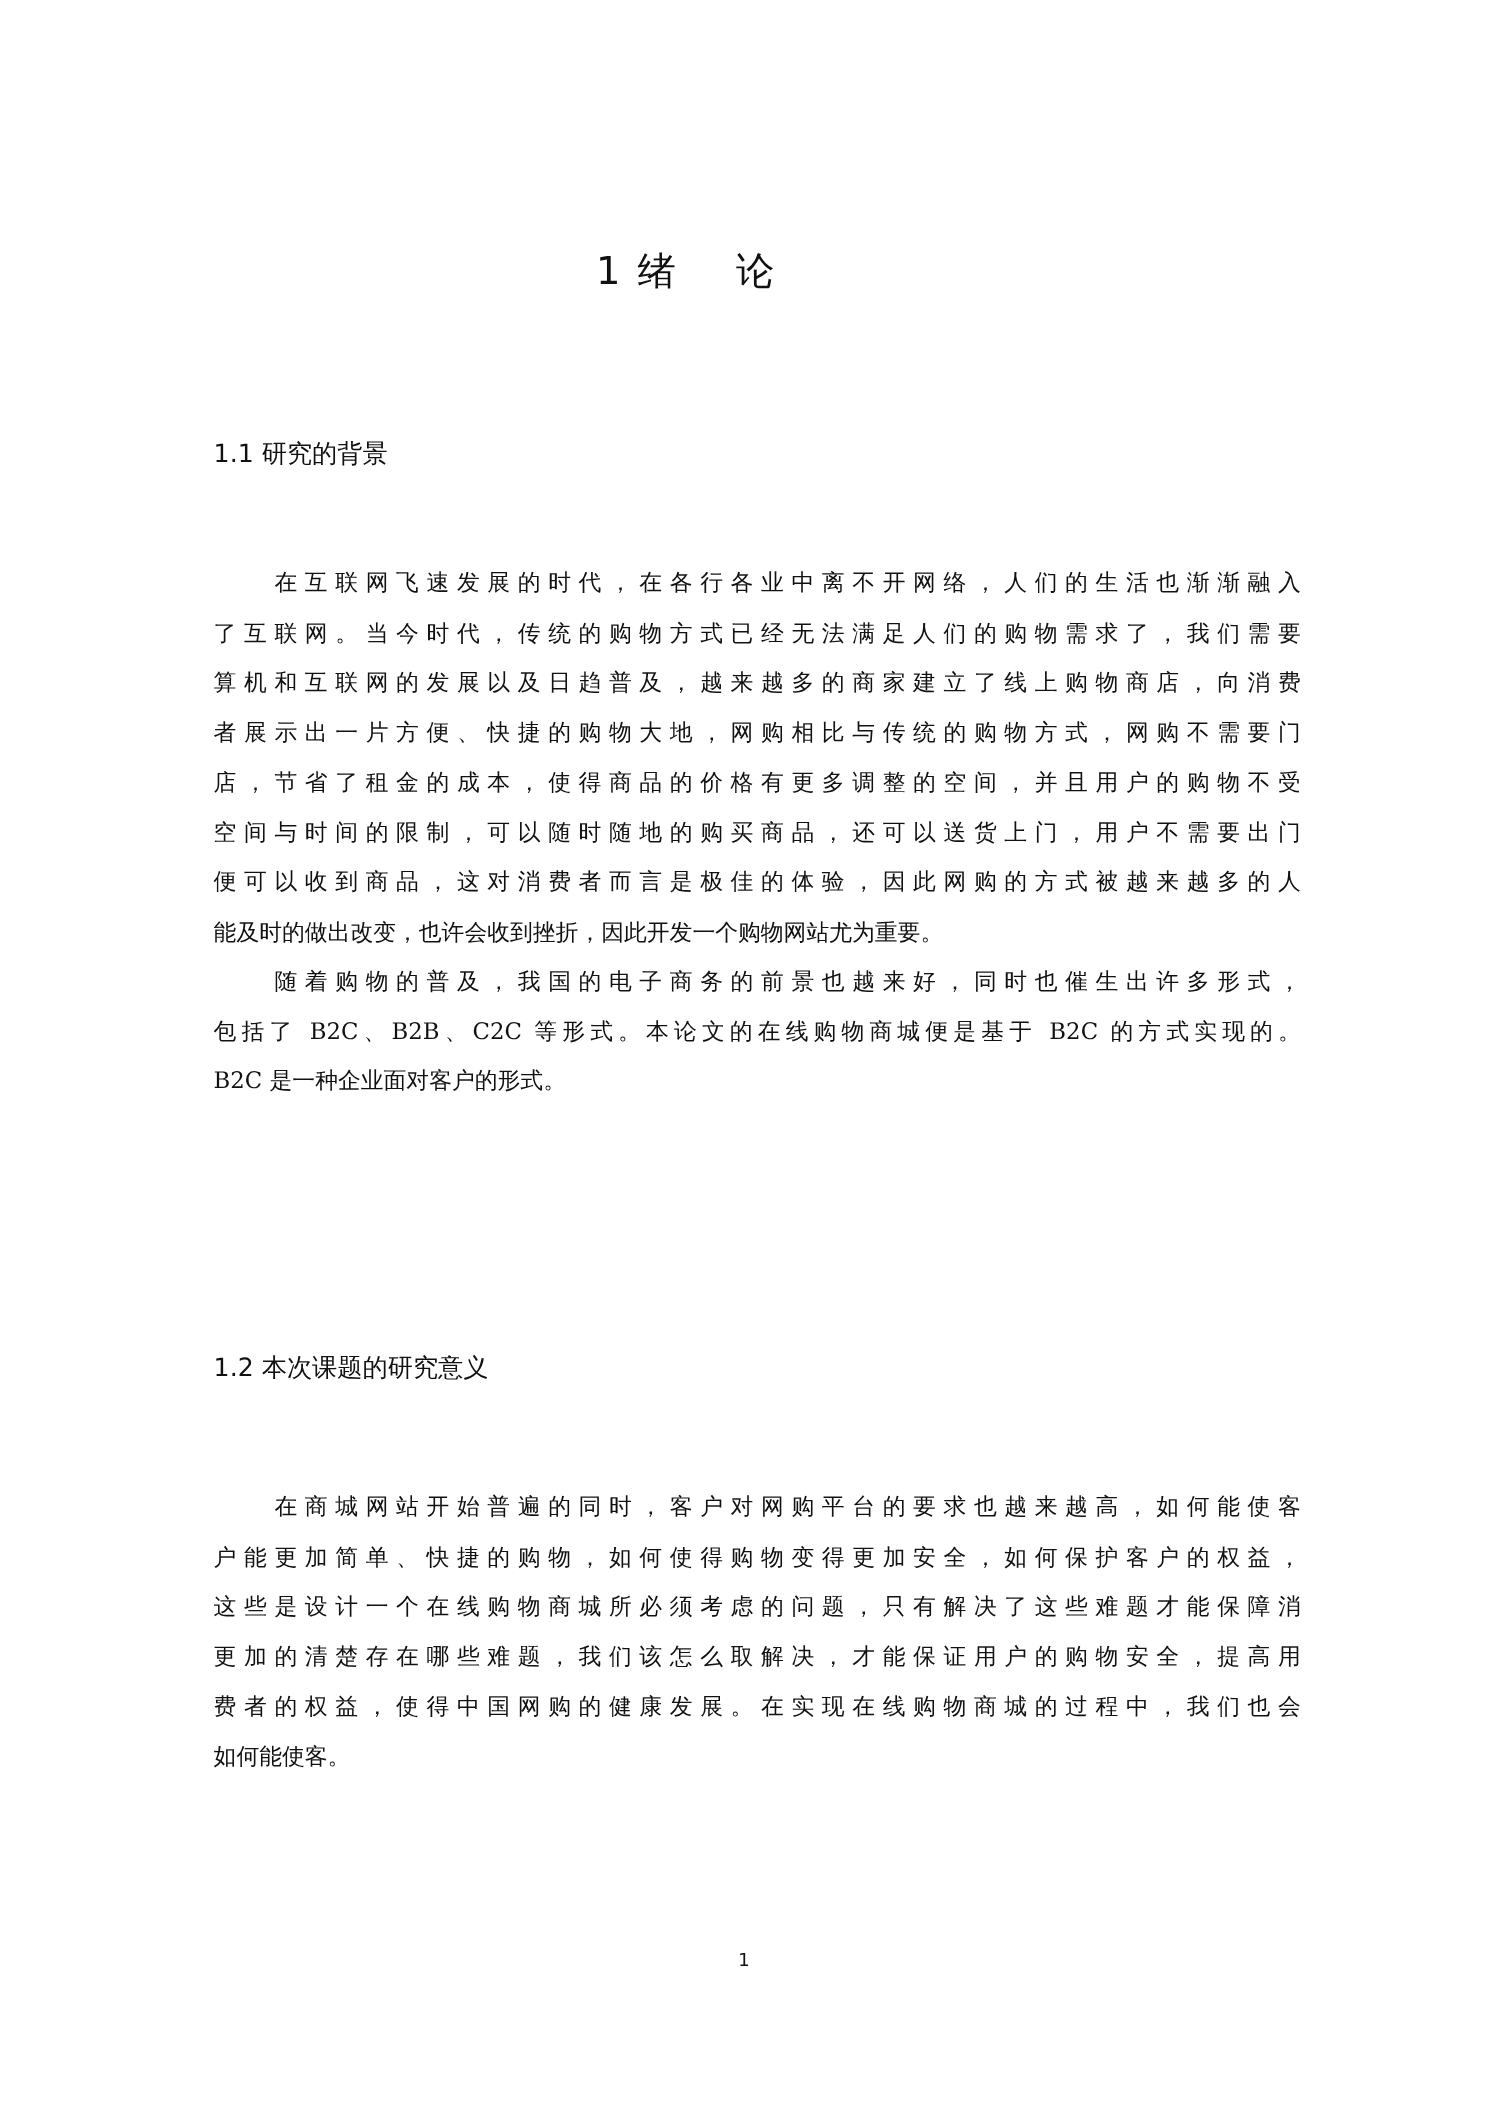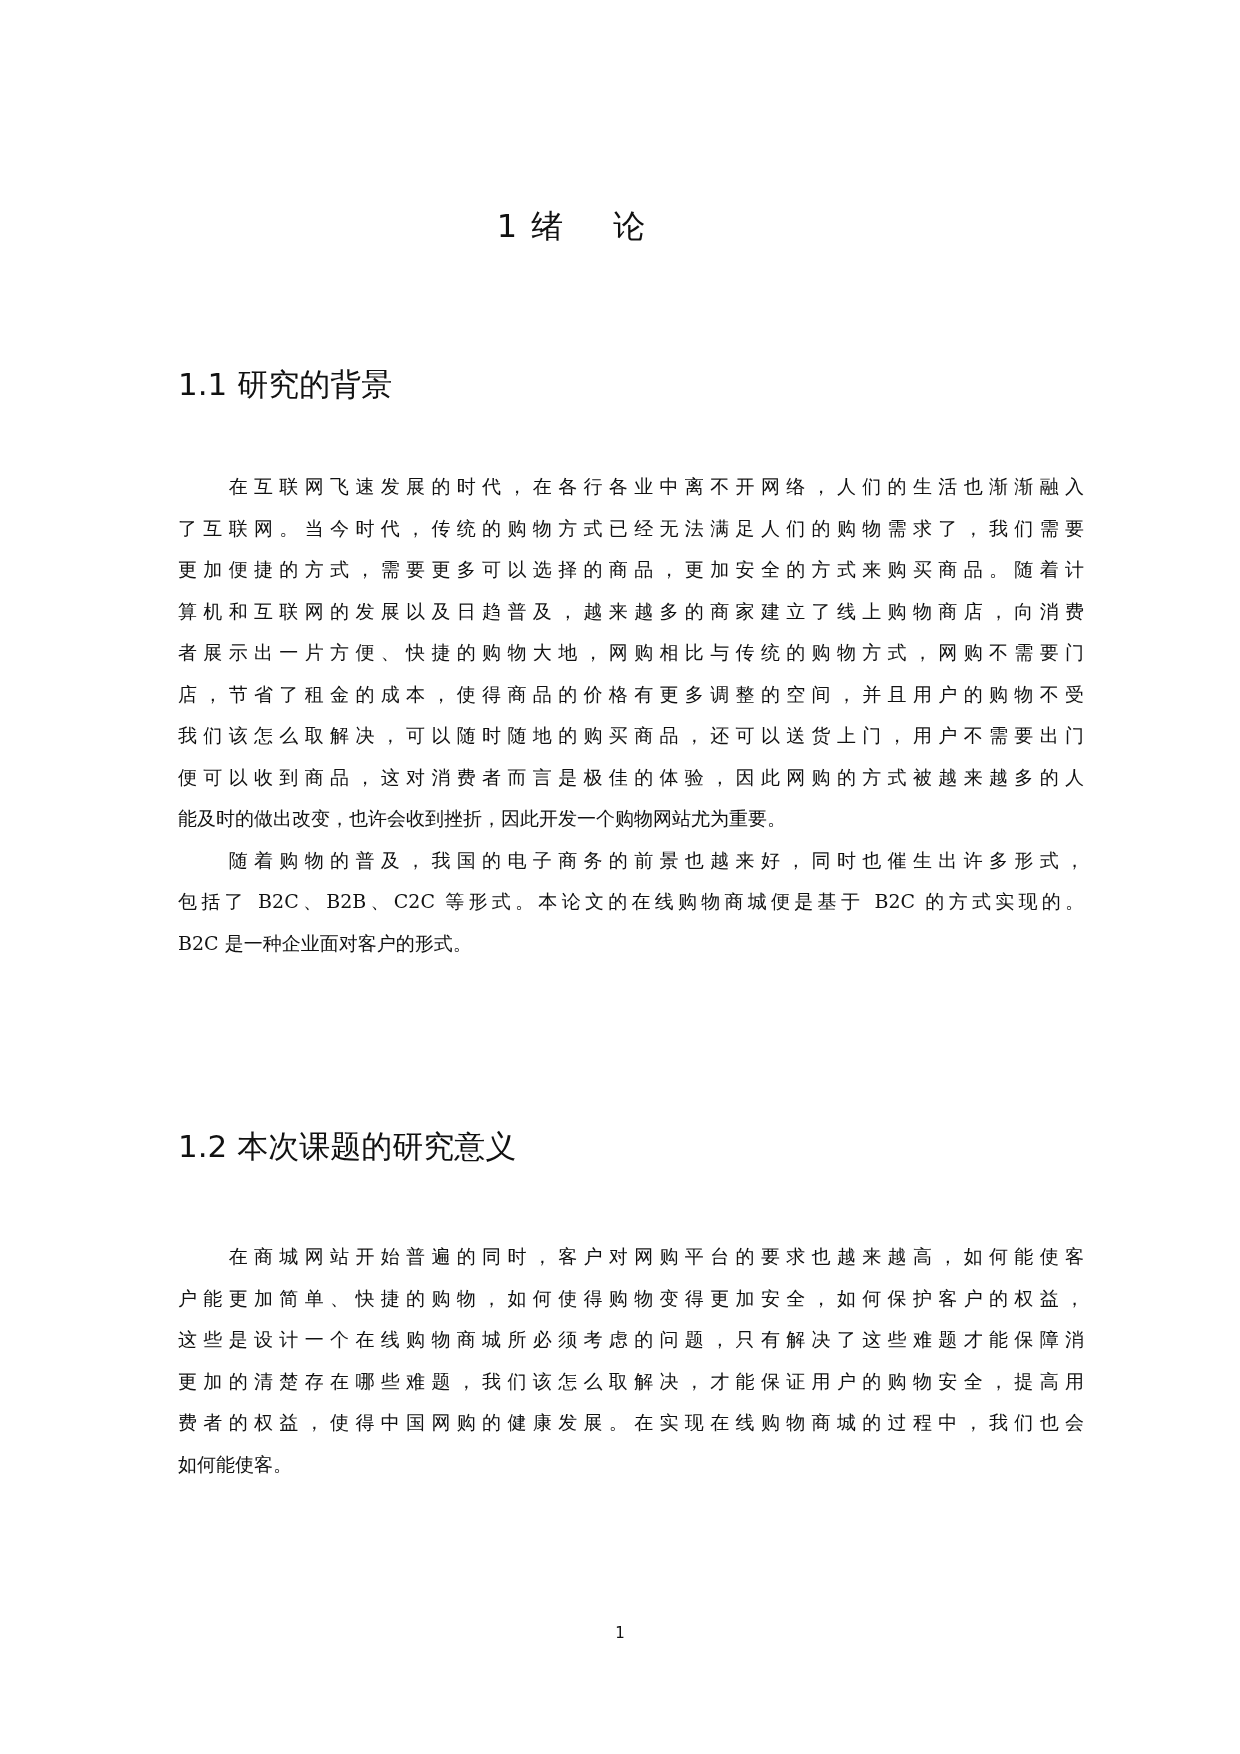--- a/index.html
+++ b/index.html
@@ -1,42 +1,41 @@
 <!DOCTYPE html>
 <html><head>
 <meta charset="utf-8">
 <style>
   html,body{margin:0;padding:0;background:#fff;}
   body{width:1240px;height:1754px;position:relative;overflow:hidden;font-family:"DejaVu Serif","Liberation Serif",serif;color:#111;}
   .title{position:absolute;top:205px;left:0;width:1144px;text-align:center;font-family:"DejaVu Sans","Liberation Sans",sans-serif;font-size:32px;letter-spacing:2px;}
   .title .gap{display:inline-block;width:48px;}
-  .h2{position:absolute;left:178px;font-family:"DejaVu Sans","Liberation Sans",sans-serif;font-size:31px;}
+  .h2{position:absolute;left:178px;font-family:"DejaVu Sans","Liberation Sans",sans-serif;font-size:21px;}
   .para{position:absolute;left:178px;width:906px;font-size:19px;line-height:41.5px;text-align:justify;}
   .line{display:block;white-space:nowrap;text-align:justify;text-align-last:justify;}
   .line.last{text-align-last:left;}
   .pn{position:absolute;top:1624px;left:0;width:1240px;text-align:center;font-family:"DejaVu Sans","Liberation Sans",sans-serif;font-size:15px;}
 </style>
 </head>
 <body>
 
 <div class="title">
   <span>1</span>
   <span>绪</span><span class="gap"></span><span>论</span>
 </div>
 
 <div class="h2" style="top:364px">1.1  研究的背景</div>
 
 <div class="para" style="top:466px">
   <span class="line">　　在互联网飞速发展的时代，在各行各业中离不开网络，人们的生活也渐渐融入</span>
   <span class="line">了互联网。当今时代，传统的购物方式已经无法满足人们的购物需求了，我们需要</span>
-  <span class="line">更加便捷的方式，需要更多可以选择的商品，更加安全的方式来购买商品。随着计</span>
   <span class="line">算机和互联网的发展以及日趋普及，越来越多的商家建立了线上购物商店，向消费</span>
   <span class="line">者展示出一片方便、快捷的购物大地，网购相比与传统的购物方式，网购不需要门</span>
   <span class="line">店，节省了租金的成本，使得商品的价格有更多调整的空间，并且用户的购物不受</span>
-  <span class="line">我们该怎么取解决，可以随时随地的购买商品，还可以送货上门，用户不需要出门</span>
+  <span class="line">空间与时间的限制，可以随时随地的购买商品，还可以送货上门，用户不需要出门</span>
   <span class="line">便可以收到商品，这对消费者而言是极佳的体验，因此网购的方式被越来越多的人</span>
   <span class="line last">能及时的做出改变，也许会收到挫折，因此开发一个购物网站尤为重要。</span>
   <span class="line">　　随着购物的普及，我国的电子商务的前景也越来好，同时也催生出许多形式，</span>
   <span class="line">包括了 B2C、B2B、C2C 等形式。本论文的在线购物商城便是基于 B2C 的方式实现的。</span>
   <span class="line last">B2C 是一种企业面对客户的形式。</span>
 </div>
 
 <div class="h2" style="top:1126px">1.2  本次课题的研究意义</div>
 
 <div class="para" style="top:1236px">

